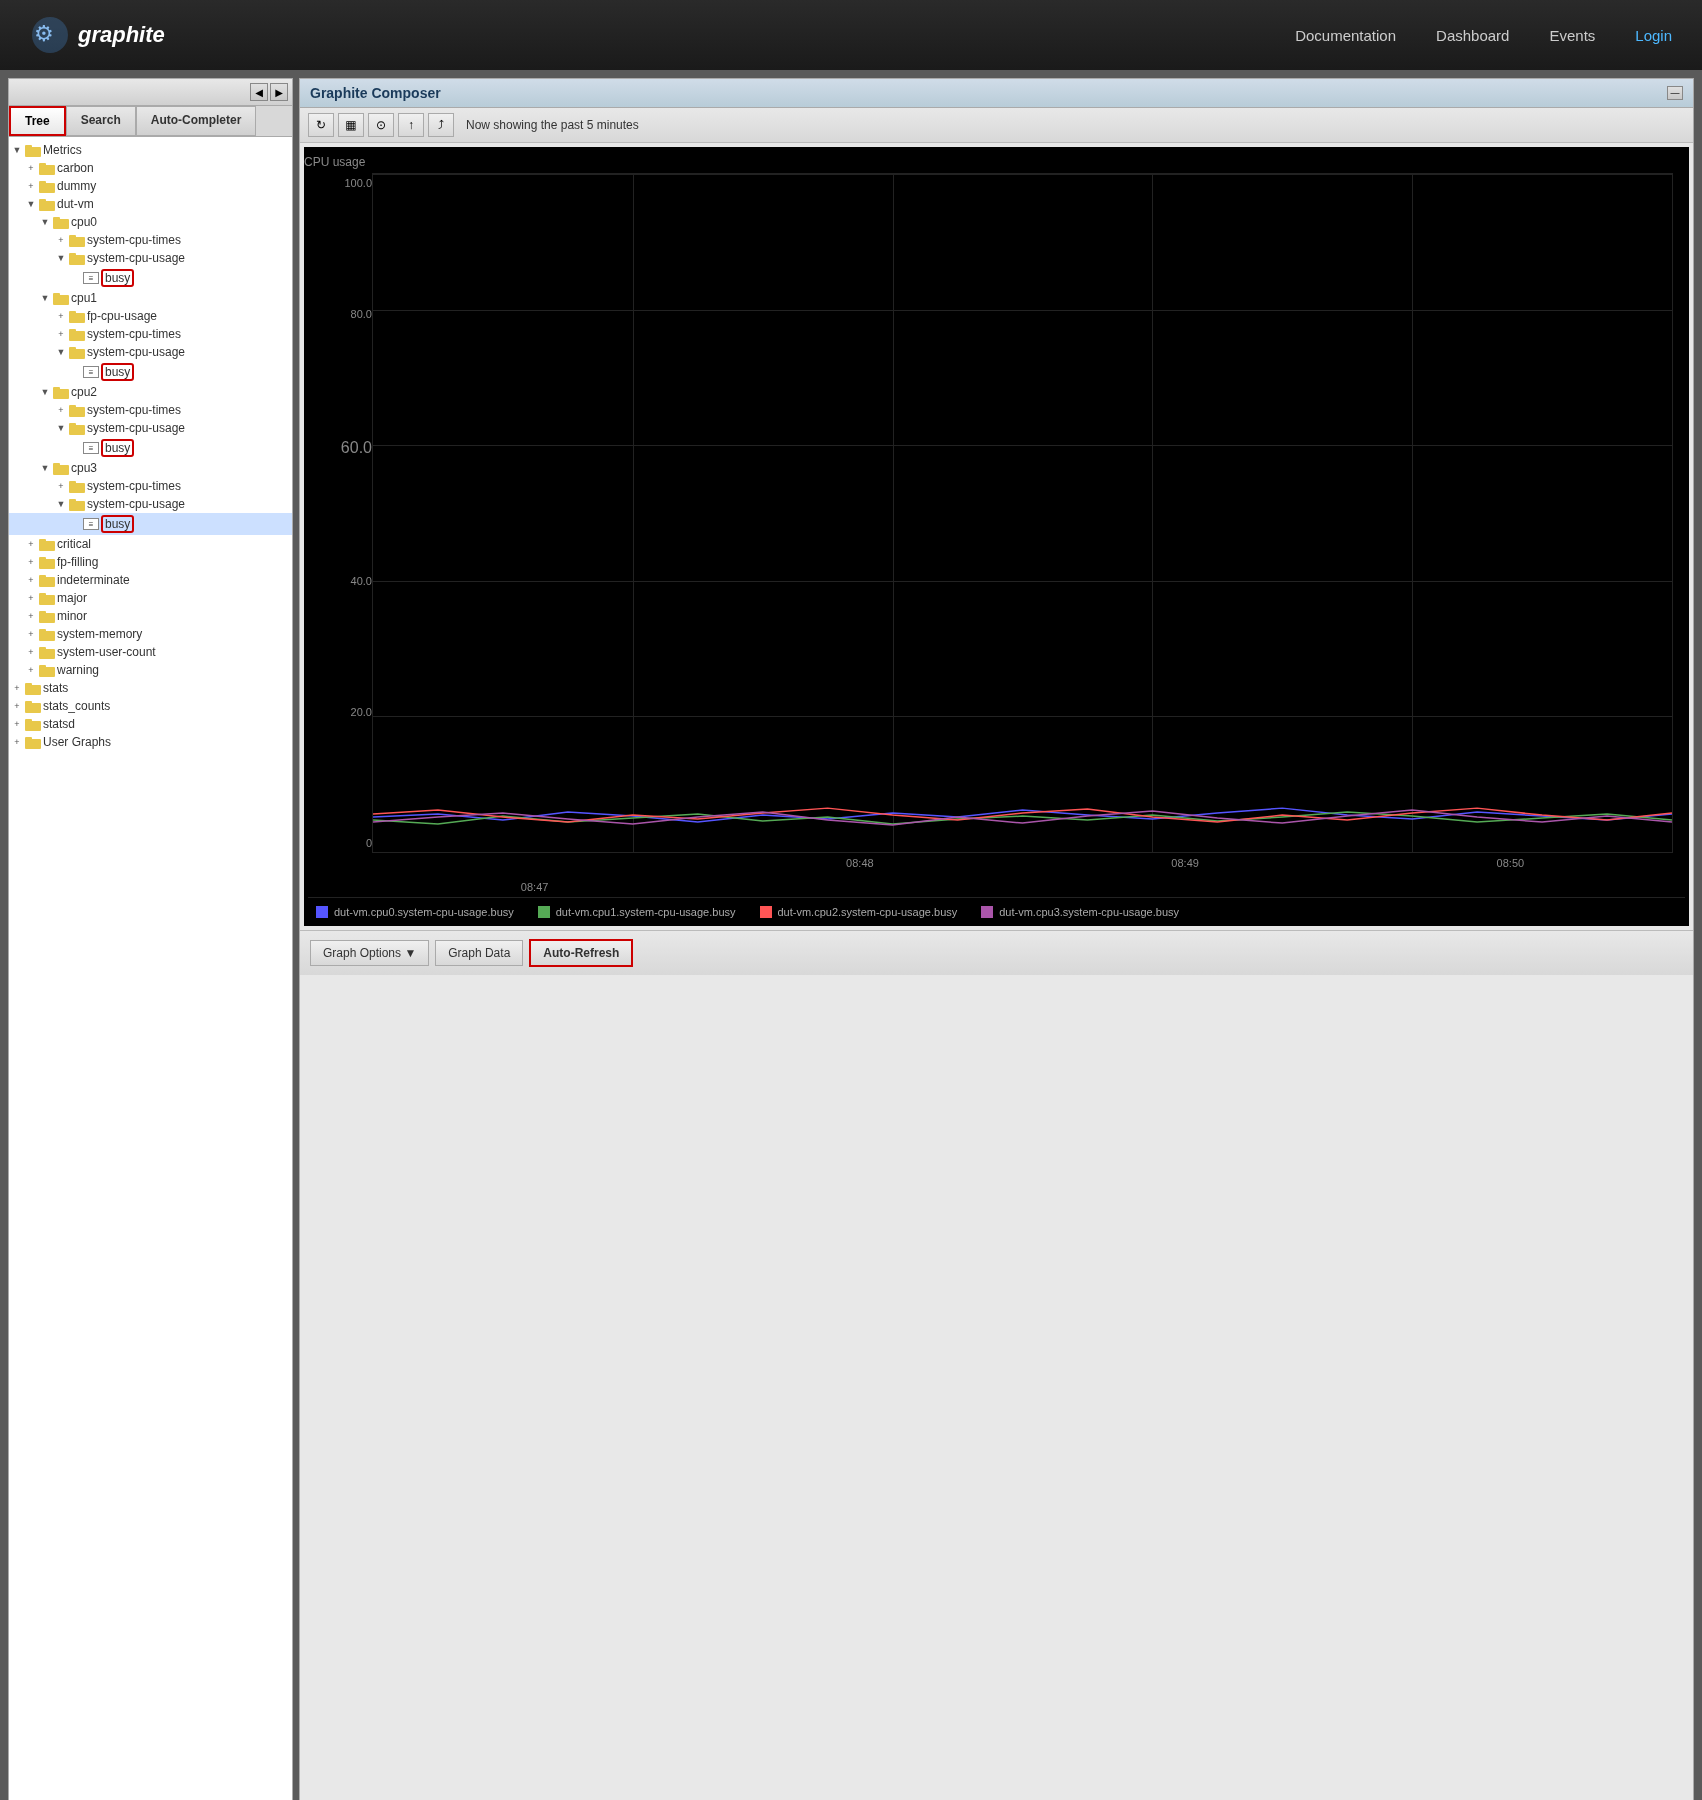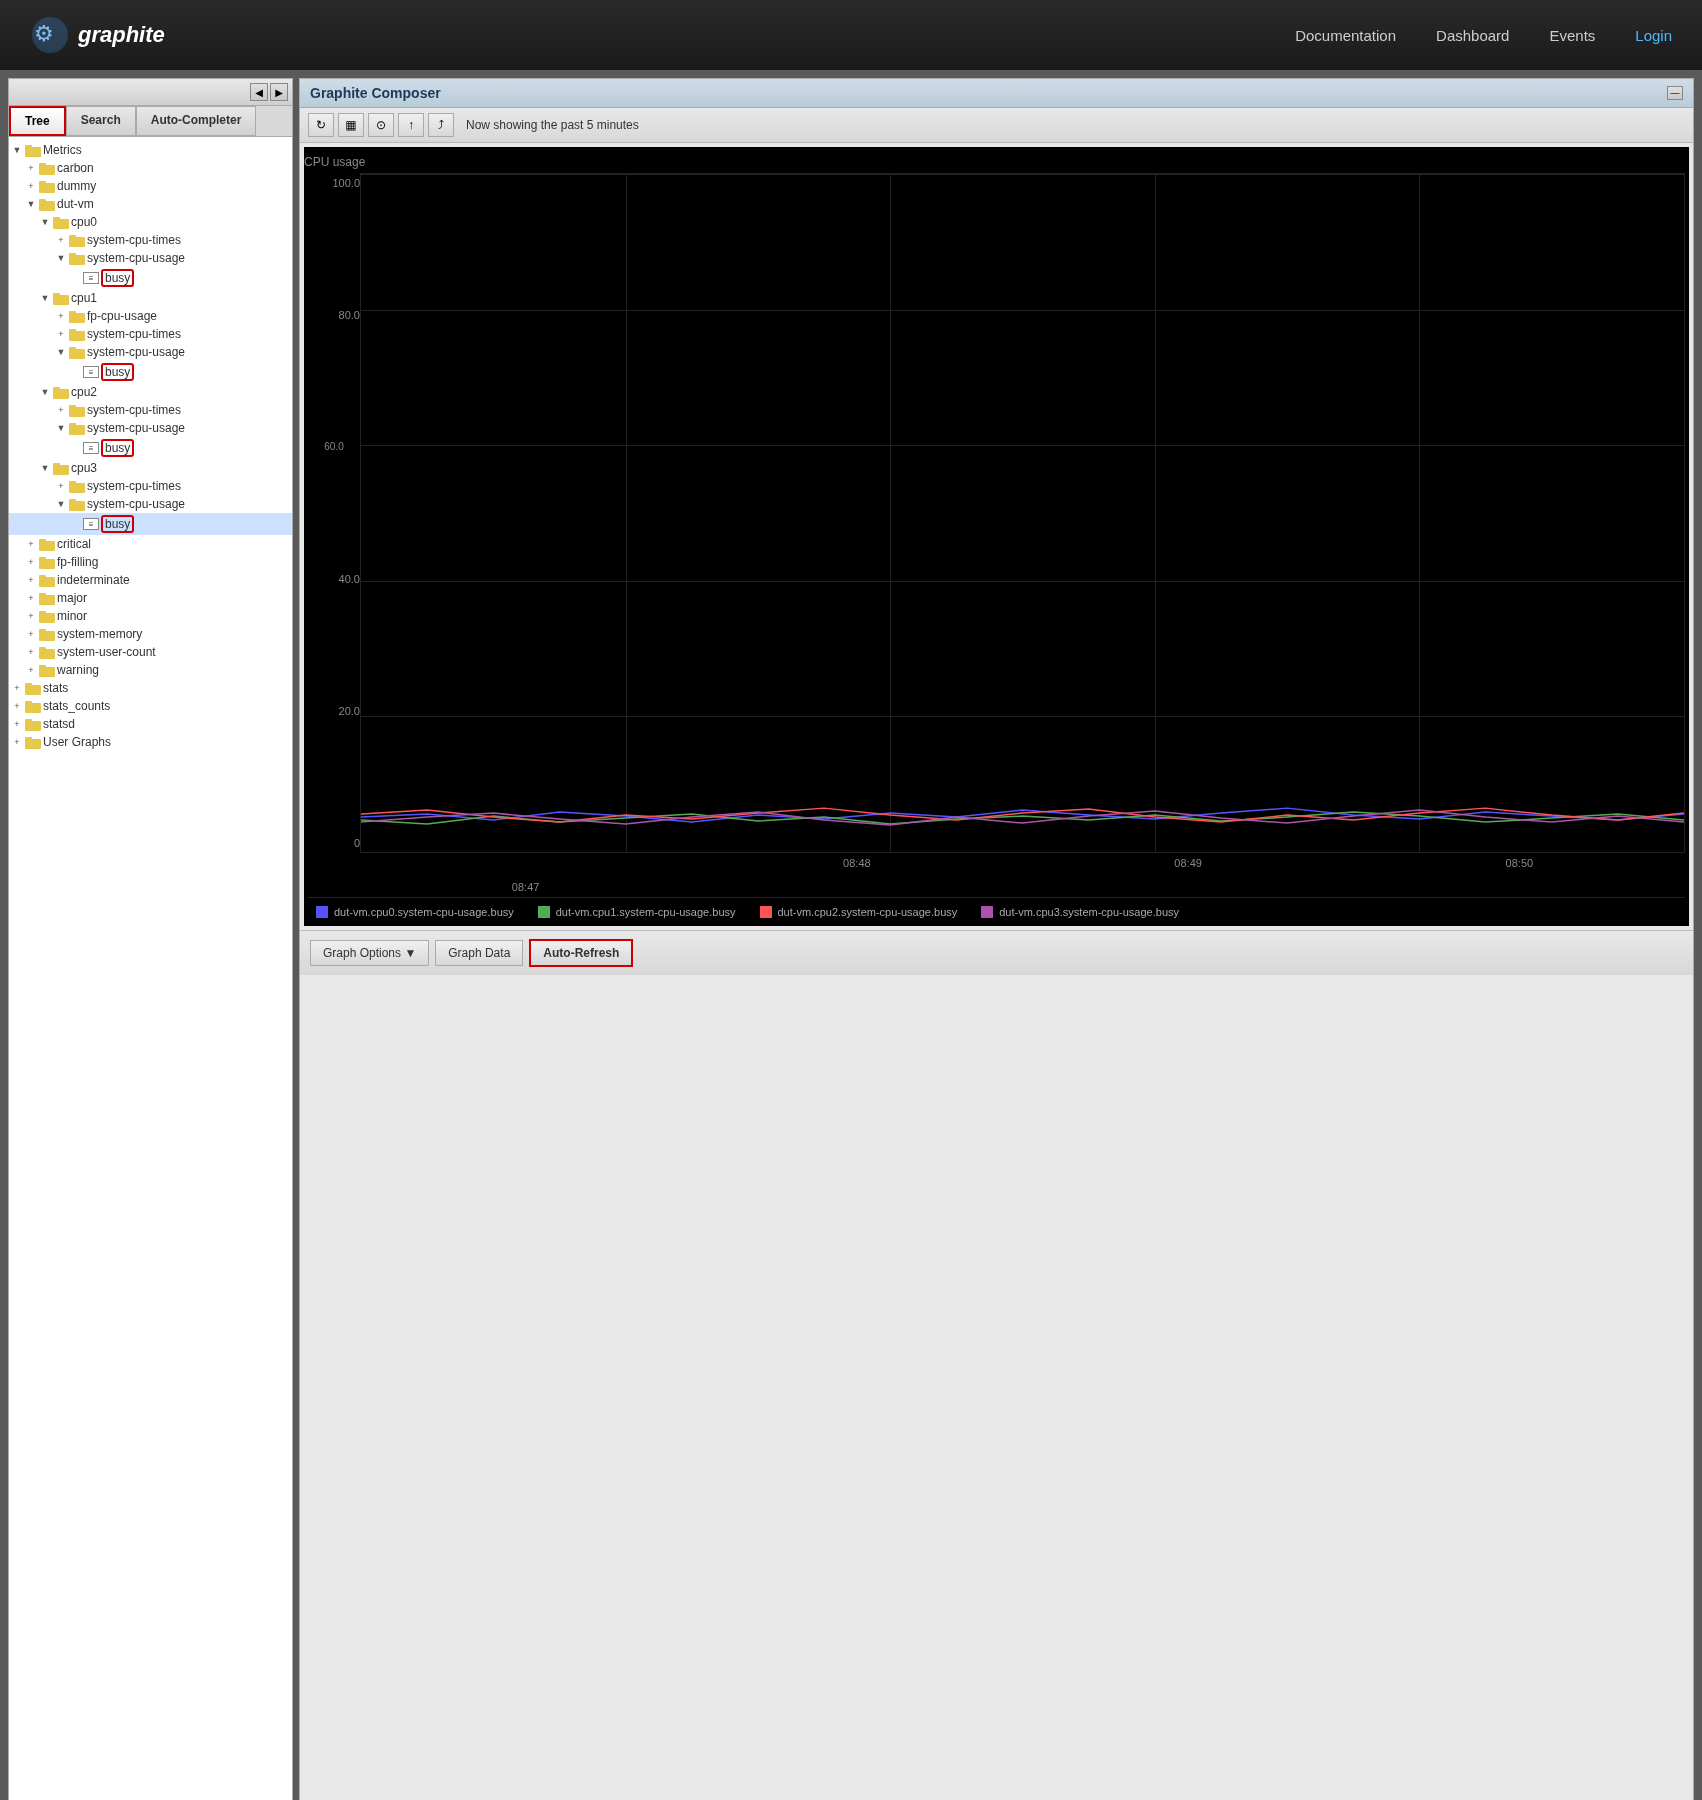--- a/index.html
+++ b/index.html
@@ -590,26 +590,26 @@
       <div class="toolbar-btn" title="Calendar">▦</div>
       <div class="toolbar-btn" title="Clock">⊙</div>
       <div class="toolbar-btn" title="Upload">↑</div>
       <div class="toolbar-btn" title="Export">⤴</div>
       <span class="toolbar-status">Now showing the past 5 minutes</span>
     </div>
 
     <div class="chart-container">
       <div class="chart-title">CPU usage</div>
 
-      <div style="display:flex; padding: 0 4px;">
+      <div style="display:flex; padding: 0 16px;">
 
         <div style="width:52px; display:flex; flex-direction:column; justify-content:space-between; padding-bottom:48px; padding-top:4px;">
           <span style="color:#888;font-size:11px;text-align:right;display:block;">100.0</span>
           <span style="color:#888;font-size:11px;text-align:right;display:block;">80.0</span>
-          <span style="color:#888;font-size:10px;text-align:center;display:block;">60.0</span>
+          <span style="color:#888;font-size:16px;text-align:right;display:block;">60.0</span>
           <span style="color:#888;font-size:11px;text-align:right;display:block;">40.0</span>
           <span style="color:#888;font-size:11px;text-align:right;display:block;">20.0</span>
           <span style="color:#888;font-size:11px;text-align:right;display:block;">0</span>
         </div>
 
         <div style="flex:1; position:relative;">
           <div style="height:680px; background:#000; position:relative; border:1px solid #222;">
 
             <div style="position:absolute;top:0%;left:0;right:0;border-top:1px solid #222;"></div>
             <div style="position:absolute;top:20%;left:0;right:0;border-top:1px solid #222;"></div>

